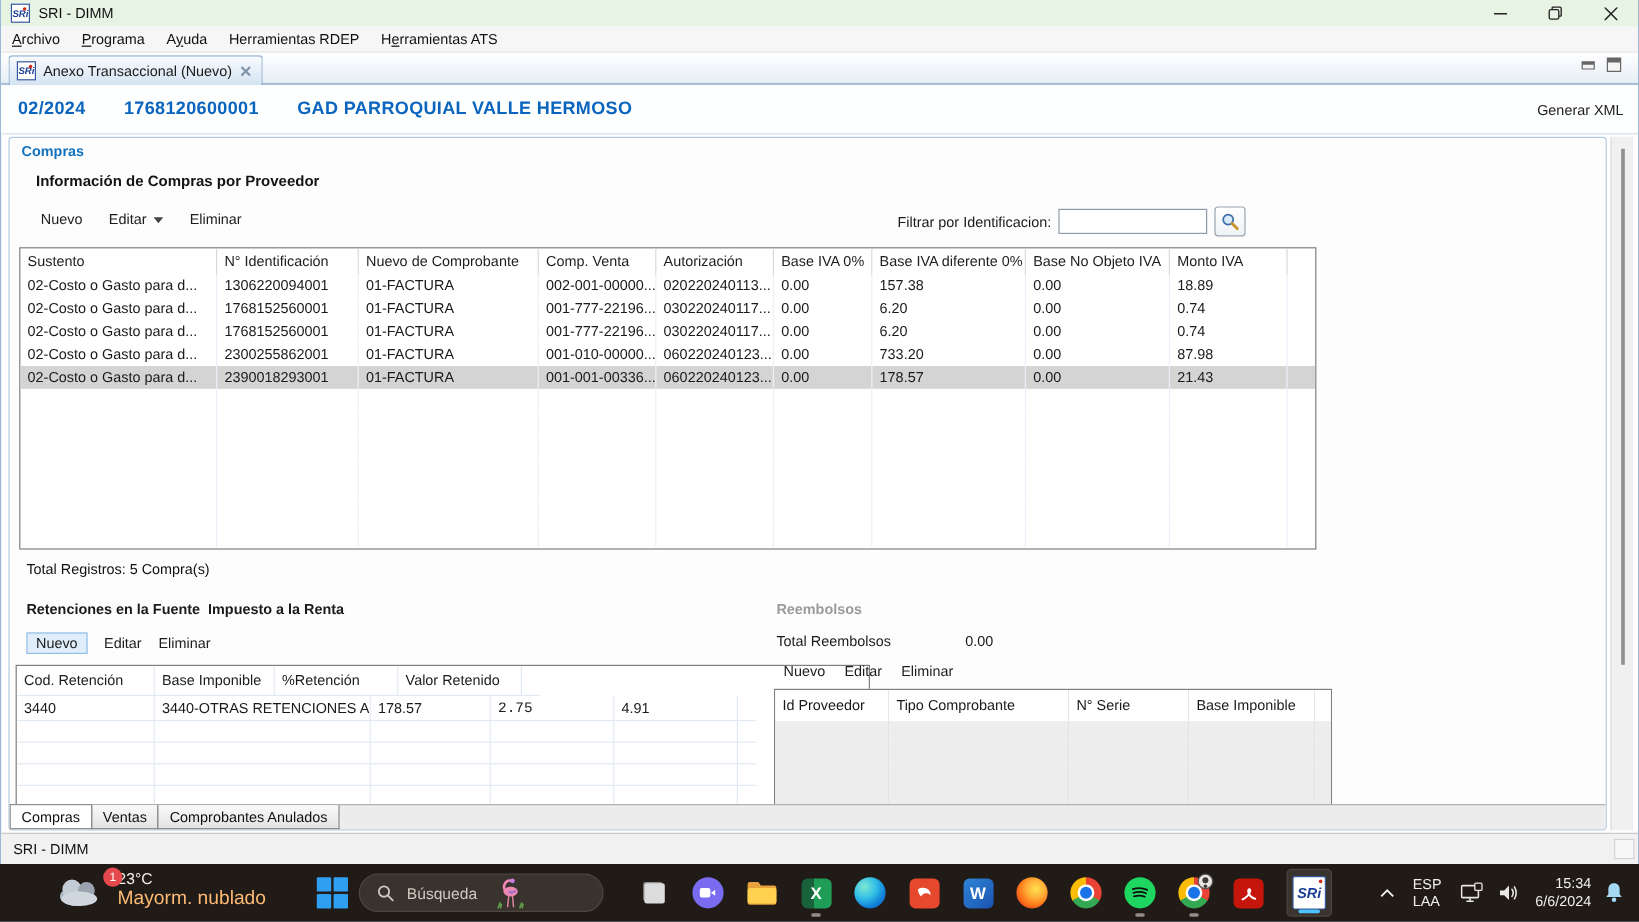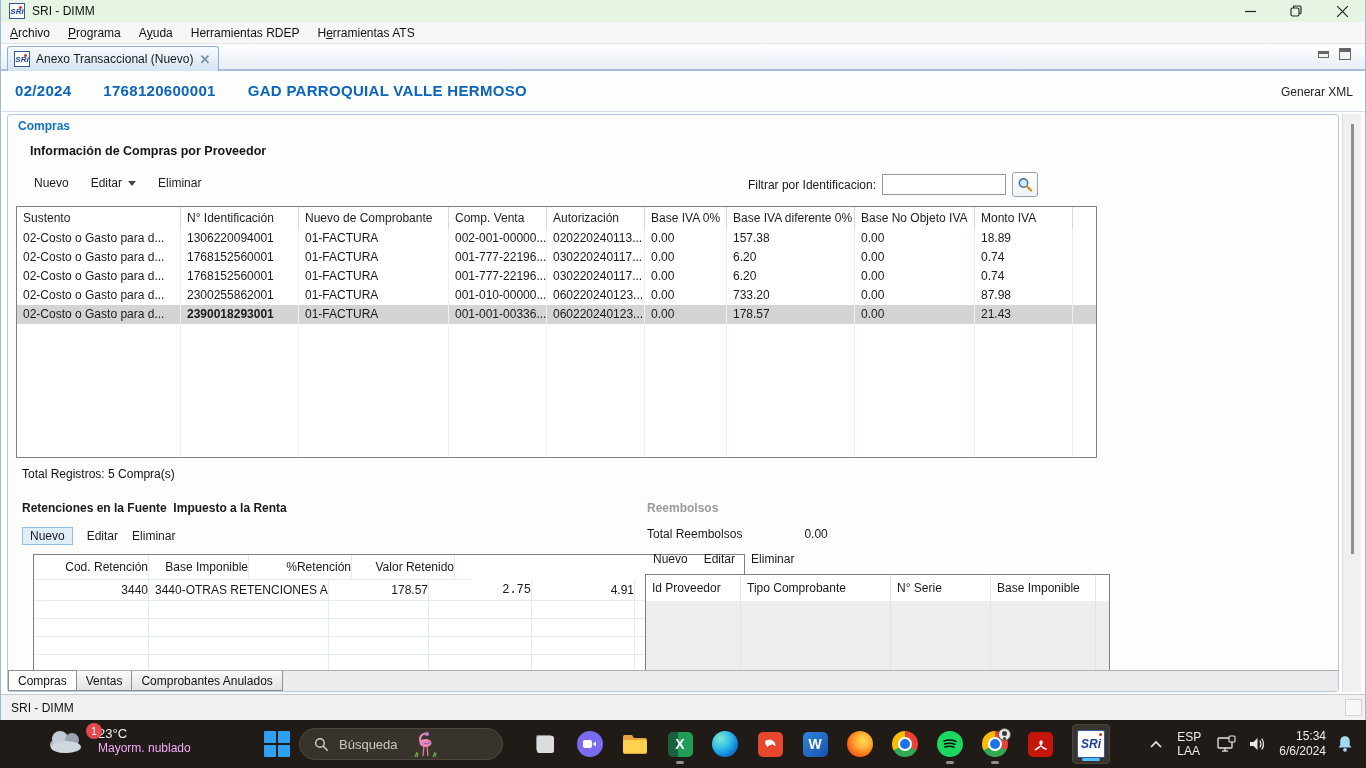--- a/index.html
+++ b/index.html
@@ -56,21 +56,21 @@
 
   .compras-tbl { left:8px; top:91px; width:1081px; height:252px; }
   .compras-tbl .t-head .t-cell { height:22px; line-height:22px; border-right:1px solid #d9d9d9; color:#1d1d1d; }
   .compras-tbl .t-data .t-cell, .compras-tbl .t-filler .t-cell { height:19px; line-height:19px; border-right:1px solid #eaf1f8; }
   .compras-tbl .t-data.selected { background:#d4d4d4; }
 
   .totals { position:absolute; left:14px; top:352px; color:#111; }
   .ret-title { position:absolute; left:14px; top:386px; font-weight:bold; white-space:pre; }
   .ret-toolbar { position:absolute; left:14px; top:412px; display:flex; align-items:center; gap:14px; }
   .btn-hi { background:#e0eefb; border:1px solid #93bfe6; padding:1px 7px; }
-  .ret-tbl { left:25px; top:439px; width:712px; height:118px;text-align:right; }
+  .ret-tbl { left:5px; top:439px; width:712px; height:118px; }
   .ret-tbl .t-head .t-cell { height:25px; line-height:25px; border-right:1px solid #e2eaf3; border-bottom:1px solid #e2eaf3; }
   .ret-tbl .t-data .t-cell { height:21px; line-height:21px; border-right:1px solid #e2eaf3; border-bottom:1px solid #e2eaf3; }
   .ret-tbl .t-filler .t-cell { height:18px; border-right:1px solid #e2eaf3; border-bottom:1px solid #e2eaf3; }
 
   .reemb-title { position:absolute; left:639px; top:386px; font-weight:bold; color:#9b9b9b; }
   .reemb-total { position:absolute; left:639px; top:412px; display:flex; gap:62px; }
   .reemb-toolbar { position:absolute; left:645px; top:437px; display:flex; gap:16px; }
   .reemb-tbl { left:637px; top:459px; width:465px; height:99px; }
   .reemb-tbl .t-head .t-cell { height:26px; line-height:26px; border-right:1px solid #e5e5e5; background:#fff; }
   .reemb-tbl .t-filler .t-cell { height:18px; background:#ededed; border-right:1px solid #e3e3e3; }
@@ -84,21 +84,21 @@
 
   .statusbar { position:absolute; left:0; top:694px; width:100%; height:26px; background:#f1f1f1; border-top:1px solid #c9c9c9; display:flex; align-items:center; }
   .statusbar span { margin-left:10px; color:#111; }
   .status-grip { position:absolute; right:3px; top:4px; width:17px; height:17px; border:1px solid #d2d2d2; background:#f7f7f7; }
 
   
   .taskbar { position:absolute; left:0; top:720px; width:1366px; height:48px; background:#211b17; display:flex; align-items:center; }
   .weather { position:absolute; left:46px; top:5px; display:flex; align-items:center; gap:8px; color:#efece8; }
   .weather .badge { position:absolute; left:40px; top:-2px; width:16px; height:16px; background:#e5484d; border-radius:50%; color:#fff; font-size:10px; display:flex; align-items:center; justify-content:center; }
   .w-temp { font-size:13px; color:#f2efeb; }
-  .w-cond { font-size:12px; color:#f0abfc; }
+  .w-cond { font-size:16px; color:#fdba74; }
   .start { position:absolute; left:263px; top:10px; width:28px; height:28px; display:grid; grid-template-columns:12px 12px; grid-template-rows:12px 12px; gap:2px; padding:1px; }
   .start div { background:#2f9ff2; border-radius:1px; }
   .search-pill { position:absolute; left:299px; top:8px; width:204px; height:32px; background:#39332d; border:1px solid #4d463e; border-radius:16px; display:flex; align-items:center; color:#cfc9c2; font-size:13px; }
   .search-pill svg { margin:0 10px 0 14px; }
   .flamingo { margin-left:auto; margin-right:8px; }
 
   .dock { position:absolute; left:532px; top:0; height:48px; display:flex; align-items:center; gap:19px; }
   .dock-item { position:relative; width:26px; height:26px; display:flex; align-items:center; justify-content:center; }
   .run-dash { position:absolute; left:50%; transform:translateX(-50%); bottom:-7px; width:8px; height:3px; border-radius:2px; background:#948d85; }
   .sri-slot { width:38px; height:40px; background:#3a342e; border:1px solid #4b443c; border-radius:4px; display:flex; align-items:center; justify-content:center; position:relative; }
@@ -267,21 +267,21 @@
             <div class="t-cell" style="width: 98px;">001-010-00000...</div>
             <div class="t-cell" style="width: 98px;">060220240123...</div>
             <div class="t-cell" style="width: 82px;">0.00</div>
             <div class="t-cell" style="width: 128px;">733.20</div>
             <div class="t-cell" style="width: 120px;">0.00</div>
             <div class="t-cell" style="width: 98px;">87.98</div>
             <div class="t-cell" style="width: 25px;"></div>
           </div>
           <div class="t-row t-data selected">
             <div class="t-cell" style="width: 164px;">02-Costo o Gasto para d...</div>
-            <div class="t-cell" style="width: 118px; font-weight: bold;">2390018293001</div>
+            <div class="t-cell" style="width: 118px;">2390018293001</div>
             <div class="t-cell" style="width: 150px;">01-FACTURA</div>
             <div class="t-cell" style="width: 98px;">001-001-00336...</div>
             <div class="t-cell" style="width: 98px;">060220240123...</div>
             <div class="t-cell" style="width: 82px;">0.00</div>
             <div class="t-cell" style="width: 128px;">178.57</div>
             <div class="t-cell" style="width: 120px;">0.00</div>
             <div class="t-cell" style="width: 98px;">21.43</div>
             <div class="t-cell" style="width: 25px;"></div>
           </div>
           <div class="t-row t-filler">

